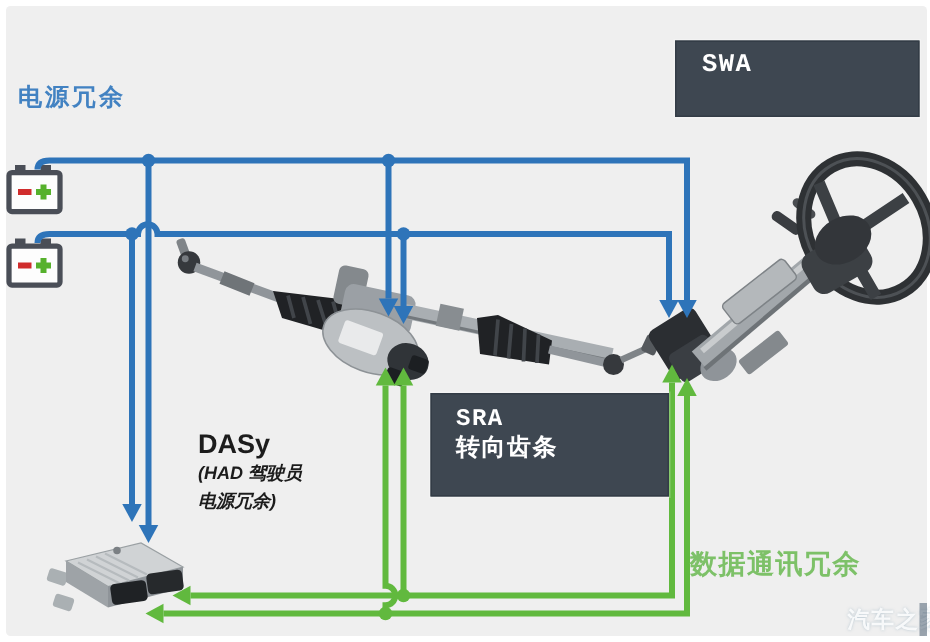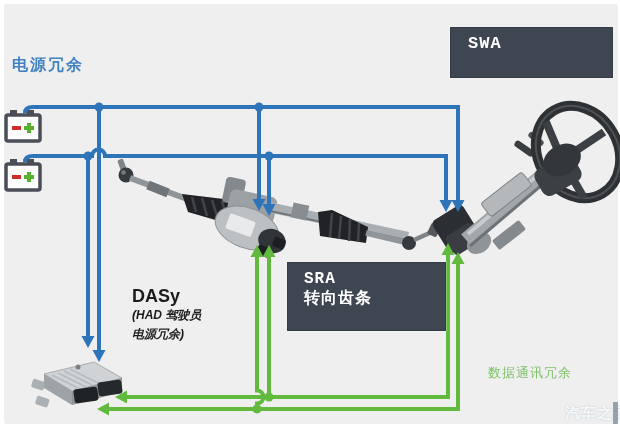--- a/index.html
+++ b/index.html
@@ -2,21 +2,21 @@
 <html style="--background: #efefef; --page-margin: #ffffff; --power-blue: #2e74b9; --data-green: #61b93e; --label-box-bg: #3e4751; --label-box-text: #ffffff; --power-label-text: #4282c2; --data-label-text: #7dc168; --text-dark: #1c1c1c; --battery-minus-red: #d02c2c; --battery-plus-green: #56b12c;"><head>
 <meta charset="utf-8">
 <style>
   html,body{margin:0;padding:0;background:#ffffff;}
   .page{position:relative;width:620px;height:428px;overflow:hidden;background:var(--page-margin,#fff);
         font-family:"Liberation Sans","DejaVu Sans",sans-serif;}
   .canvas{position:absolute;left:4px;top:4px;right:2px;bottom:4px;background:var(--background,#efefef);border-radius:3px;}
   svg.art{position:absolute;left:0;top:0;}
   .lbl{position:absolute;white-space:nowrap;}
   .power-label{left:12px;top:55px;font-size:16px;letter-spacing:2px;color:var(--power-label-text,#4282c2);font-weight:bold;}
-  .data-label{left:488px;top:364px;font-size:13px;letter-spacing:1px;color:var(--data-label-text,#7dc168);font-weight:normal;}
+  .data-label{left:460px;top:364px;font-size:18px;letter-spacing:1px;color:var(--data-label-text,#7dc168);font-weight:bold;}
   .dark-box{position:absolute;background:var(--label-box-bg,#3e4751);color:var(--label-box-text,#fff);
             border:1px solid #333c46;box-shadow:0 0 0 1px rgba(255,255,255,.25);font-family:Liberation Mono, monospace;}
   .swa-box{left:450px;top:27px;width:163px;height:51px;padding:5px 0 0 17px;box-sizing:border-box;}
   .swa-box div{font-weight:bold;font-size:17px;line-height:21px;letter-spacing:1px;}
   .sra-box{left:287px;top:262px;width:159px;height:69px;padding:6px 0 0 16px;box-sizing:border-box;}
   .sra-box div{font-weight:bold;font-size:16px;line-height:20px;letter-spacing:1px;}
   .dasy{left:132px;top:287px;color:var(--text-dark,#1c1c1c);}
   .dasy .t{font-size:18px;font-weight:bold;line-height:19px;}
   .dasy .i{font-size:12px;font-style:italic;font-weight:bold;line-height:19px;}
   .watermark{left:565px;top:404px;font-size:15px;font-weight:bold;letter-spacing:1px;

